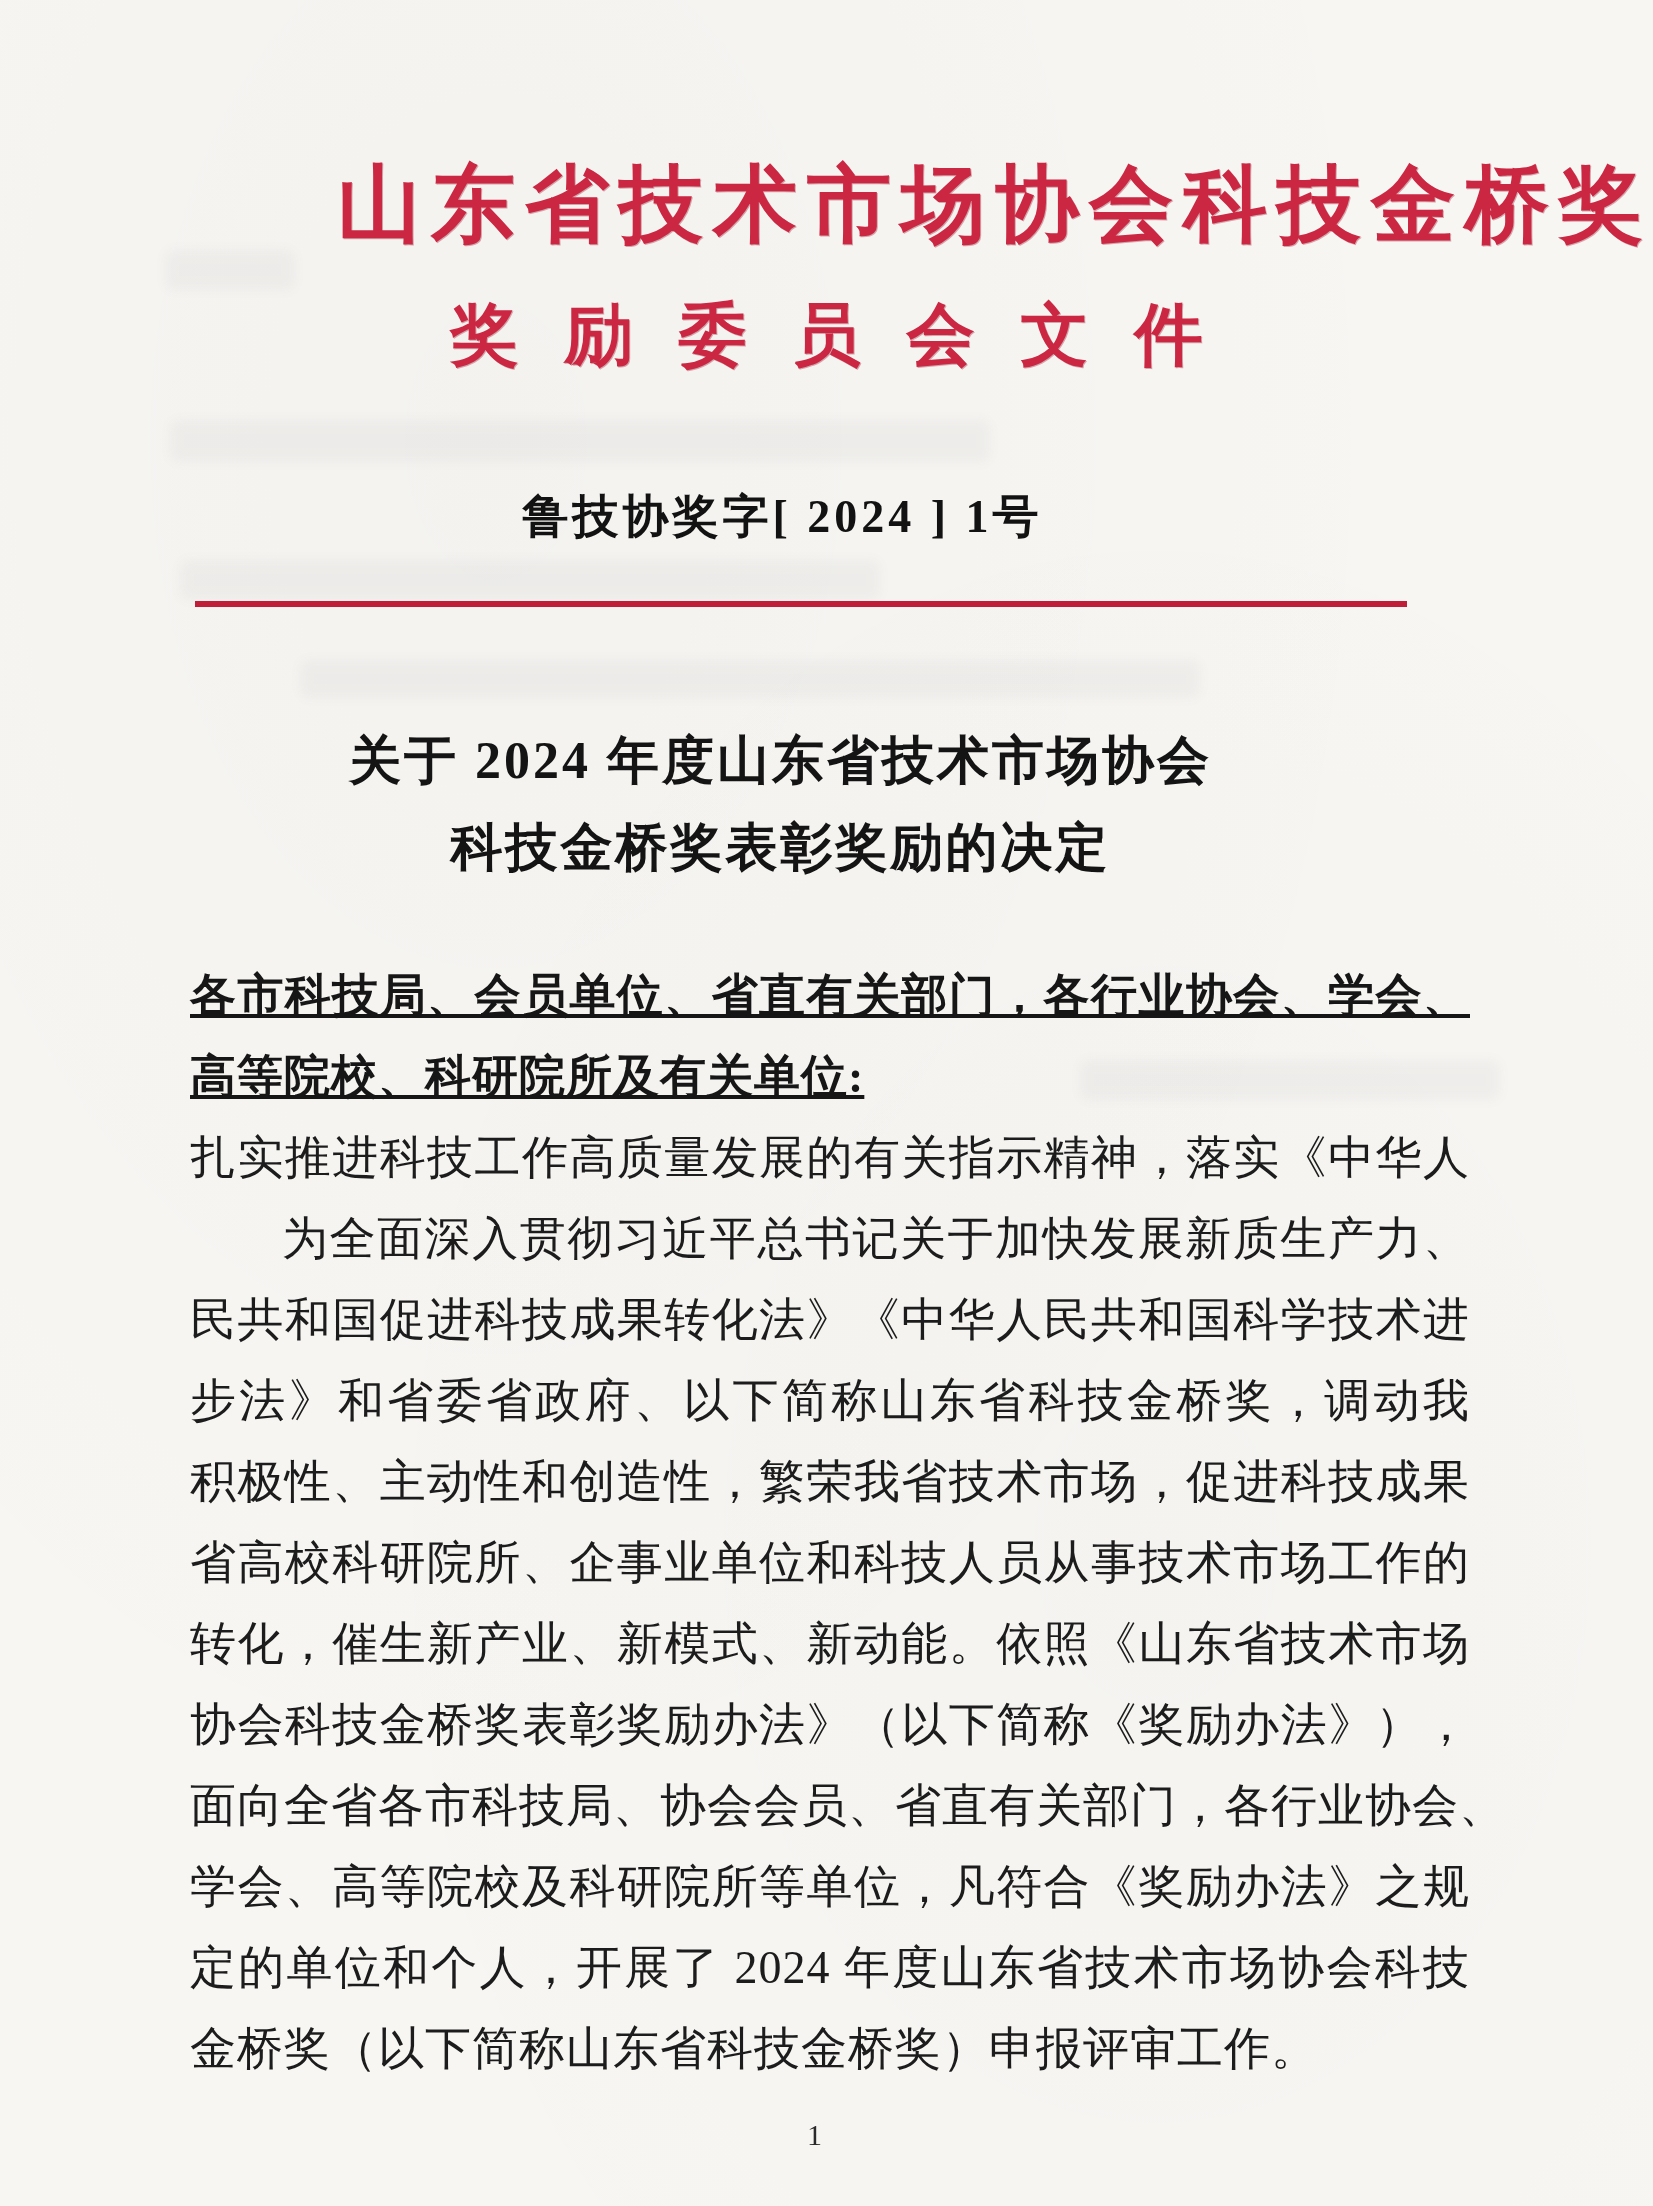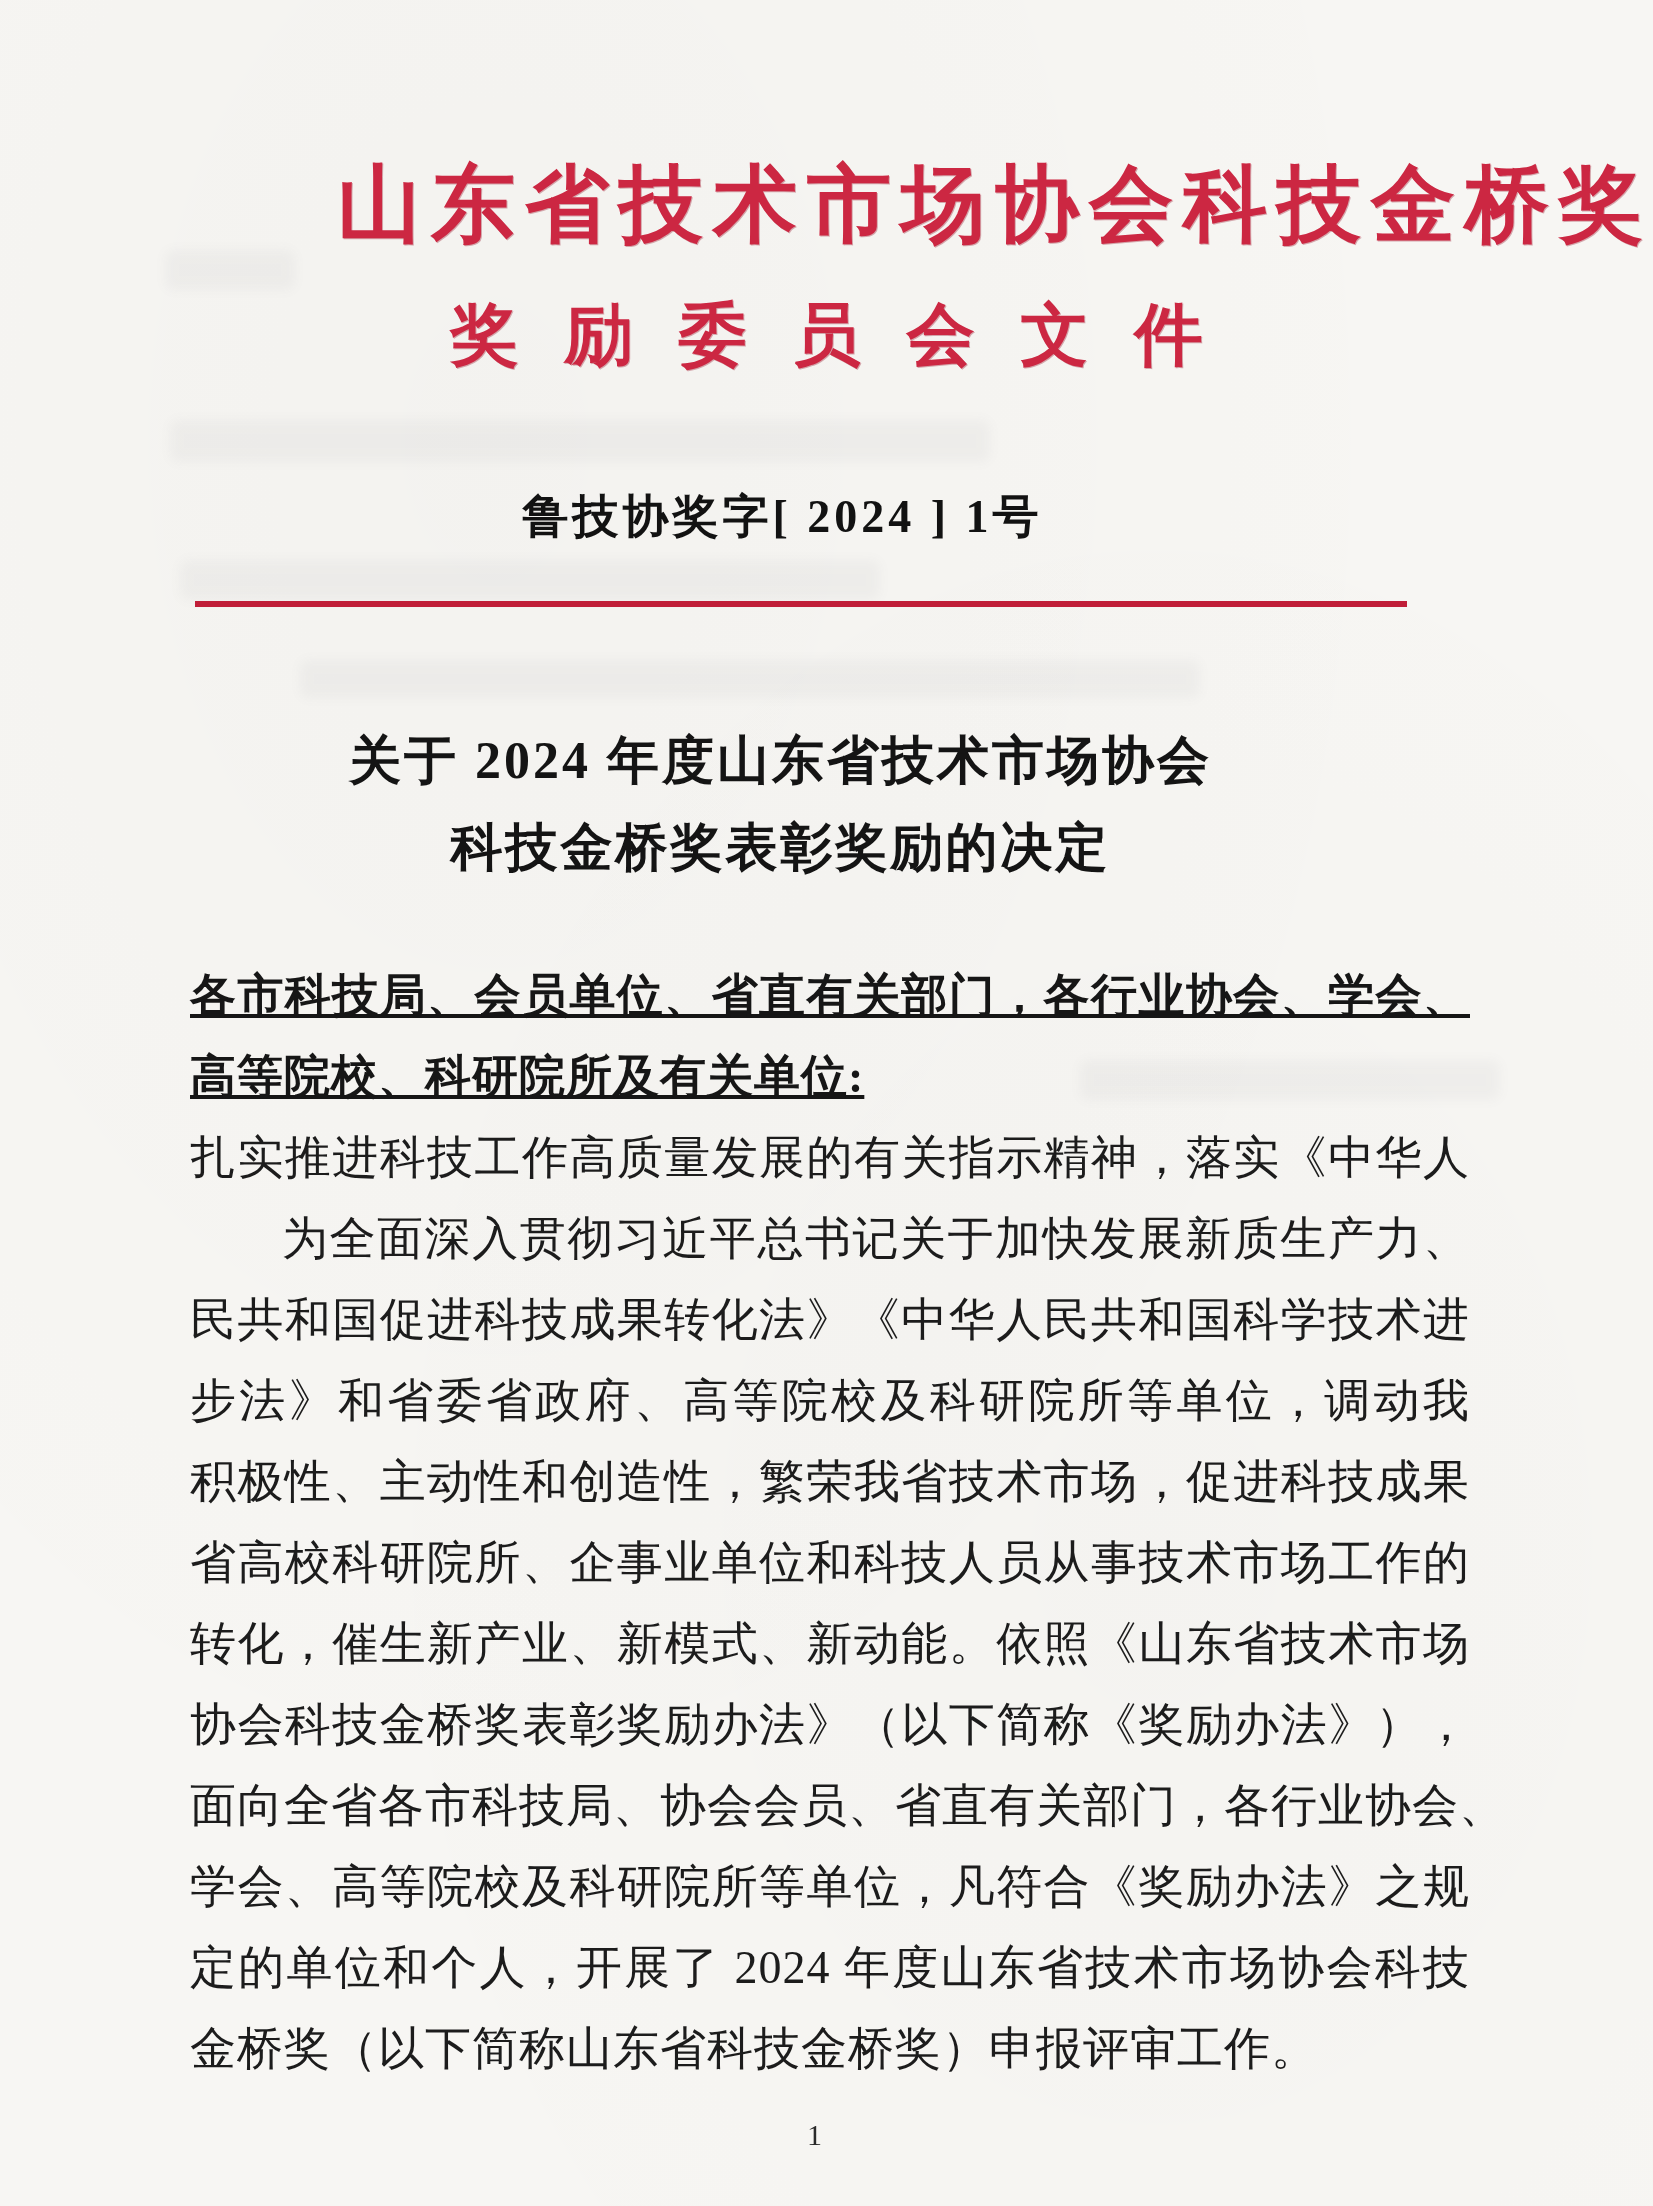--- a/index.html
+++ b/index.html
@@ -153,21 +153,21 @@
 
   <div class="doc-title l2">科技金桥奖表彰奖励的决定</div>
 
   <div class="text-block">
     <div class="text-line addr">各市科技局、会员单位、省直有关部门，各行业协会、学会、</div>
     <div class="text-line addr no-justify">高等院校、科研院所及有关单位:</div>
 
     <div class="text-line">扎实推进科技工作高质量发展的有关指示精神，落实《中华人</div>
     <div class="text-line indent">为全面深入贯彻习近平总书记关于加快发展新质生产力、</div>
     <div class="text-line">民共和国促进科技成果转化法》《中华人民共和国科学技术进</div>
-    <div class="text-line">步法》和省委省政府、高等院校及科研院所等单位，调动我</div>
+    <div class="text-line">步法》和省委省政府、以下简称山东省科技金桥奖，调动我</div>
     <div class="text-line">积极性、主动性和创造性，繁荣我省技术市场，促进科技成果</div>
     <div class="text-line">省高校科研院所、企事业单位和科技人员从事技术市场工作的</div>
     <div class="text-line">转化，催生新产业、新模式、新动能。依照《山东省技术市场</div>
     <div class="text-line">协会科技金桥奖表彰奖励办法》（以下简称《奖励办法》），</div>
     <div class="text-line">面向全省各市科技局、协会会员、省直有关部门，各行业协会、</div>
     <div class="text-line">学会、高等院校及科研院所等单位，凡符合《奖励办法》之规</div>
     <div class="text-line">定的单位和个人，开展了 2024 年度山东省技术市场协会科技</div>
     <div class="text-line no-justify">金桥奖（以下简称山东省科技金桥奖）申报评审工作。</div>
   </div>
 

